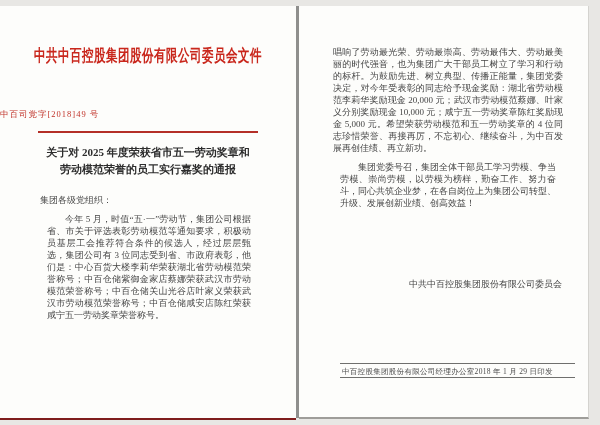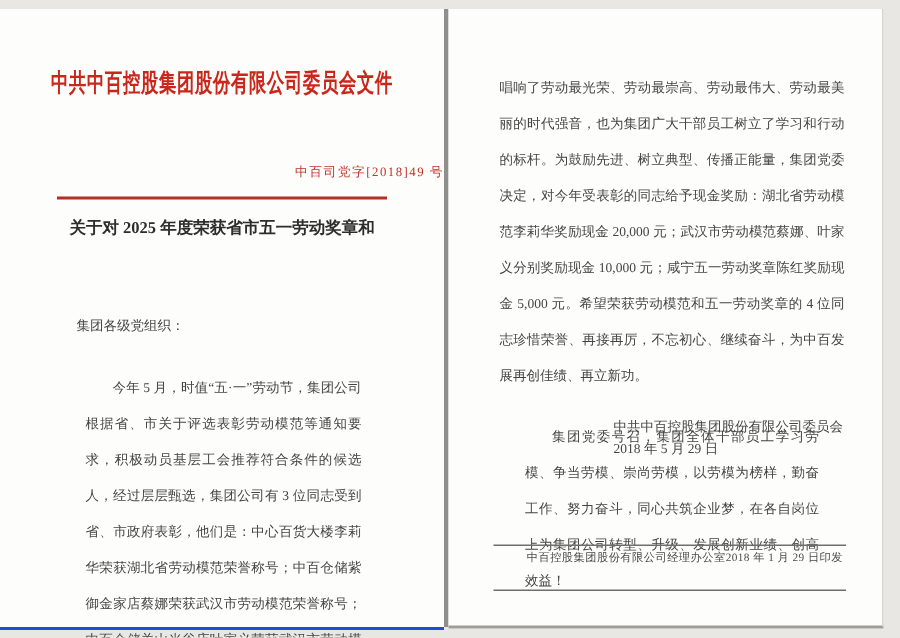--- a/index.html
+++ b/index.html
@@ -12,21 +12,21 @@
   }
   .page{
     position:absolute;
     top:6px;
     background:#fdfdfb;
   }
   .page-left{
     left:0;
     width:296px;
     height:412px;
-    border-bottom:2px solid #1d4ed8;
+    border-bottom:2px solid #7f1d1d;
   }
   .page-divider{
     position:absolute;
     left:296px;top:6px;
     width:3px;height:412px;
     background:#8f8f8d;
   }
   .page-right{
     left:299px;
     width:289px;
@@ -44,21 +44,21 @@
     font-weight:bold;
     font-size:11.5px;
     letter-spacing:0.5px;
     transform:scaleY(1.45);
     white-space:nowrap;
   }
   .doc-number{
     position:absolute;
     left:0;right:0;
     top:103px;
-    text-align:right;
+    text-align:left;
     color:#c03228;
     font-size:8.5px;
     letter-spacing:1px;
   }
   .red-rule{
     position:absolute;
     left:38px;
     top:125px;
     width:220px;
     height:2px;
@@ -71,86 +71,87 @@
     text-align:center;
     color:#2d2d2d;
     font-weight:bold;
     font-size:11px;
     line-height:17px;
   }
   .body-text{
     position:absolute;
     color:#454545;
     font-size:9px;
-    line-height:24px;
+    line-height:12px;
     text-align:justify;
   }
   .left-body{
     left:40px;
     width:218px;
     top:188px;
     height:200px;
   }
-  .para-indent{ text-indent:2em; margin:17px; }
+  .para-indent{ text-indent:2em; margin:7px; }
   .para-flush{ text-indent:0; margin:0; }
-  .salutation{ margin:11px; }
+  .salutation{ margin:0; }
   
   .right-body{
     left:34px;
     width:230px;
     top:40px;
     height:215px;
   }
   .signature-block{
     position:absolute;
     right:26px;
     top:271px;
+    text-align:center;
     color:#454545;
     font-size:9px;
     line-height:15px;
   }
   .footer{
     position:absolute;
-    left:30px;
+    left:41px;
     width:231px;
     top:357px;
     border-top:1px solid #6f6f6d;
     border-bottom:1px solid #6f6f6d;
-    padding:3px 2px 16px 2px;
+    padding:3px 2px 0 2px;
     display:flex;
-    justify-content:flex-end;
+    justify-content:flex-start;
     color:#4a4a4a;
     font-size:7.5px;
     letter-spacing:0.3px;
   }
 </style>
 </head>
 <body>
 
 <div class="page page-left">
   <div class="header-title">中共中百控股集团股份有限公司委员会文件</div>
   <div class="doc-number">中百司党字[2018]49 号</div>
   <div class="red-rule"></div>
   <div class="doc-title">
     <div>关于对 2025 年度荣获省市五一劳动奖章和</div>
+    <div>劳动模范荣誉的员工实行嘉奖的通报</div>
   </div>
   <div class="body-text left-body">
     <p class="salutation">集团各级党组织：</p>
     <p class="para-indent">今年 5 月，时值“五·一”劳动节，集团公司根据省、市关于评选表彰劳动模范等通知要求，积极动员基层工会推荐符合条件的候选人，经过层层甄选，集团公司有 3 位同志受到省、市政府表彰，他们是：中心百货大楼李莉华荣获湖北省劳动模范荣誉称号；中百仓储紫御金家店蔡娜荣获武汉市劳动模范荣誉称号；中百仓储关山光谷店叶家义荣获武汉市劳动模范荣誉称号；中百仓储咸安店陈红荣获咸宁五一劳动奖章荣誉称号。</p>
   </div>
 </div>
 
 <div class="page-divider"></div>
 
 <div class="page page-right">
   <div class="body-text right-body">
     <p class="para-flush">唱响了劳动最光荣、劳动最崇高、劳动最伟大、劳动最美丽的时代强音，也为集团广大干部员工树立了学习和行动的标杆。为鼓励先进、树立典型、传播正能量，集团党委决定，对今年受表彰的同志给予现金奖励：湖北省劳动模范李莉华奖励现金 20,000 元；武汉市劳动模范蔡娜、叶家义分别奖励现金 10,000 元；咸宁五一劳动奖章陈红奖励现金 5,000 元。希望荣获劳动模范和五一劳动奖章的 4 位同志珍惜荣誉、再接再厉，不忘初心、继续奋斗，为中百发展再创佳绩、再立新功。</p>
     <p class="para-indent">集团党委号召，集团全体干部员工学习劳模、争当劳模、崇尚劳模，以劳模为榜样，勤奋工作、努力奋斗，同心共筑企业梦，在各自岗位上为集团公司转型、升级、发展创新业绩、创高效益！</p>
   </div>
   <div class="signature-block">
     <div>中共中百控股集团股份有限公司委员会</div>
-    <div>2018 年 5 月 29 日</div>
   </div>
   <div class="footer">
     <span>中百控股集团股份有限公司经理办公室</span>
     <span>2018 年 1 月 29 日印发</span>
   </div>
 </div>
 
 </body></html>

